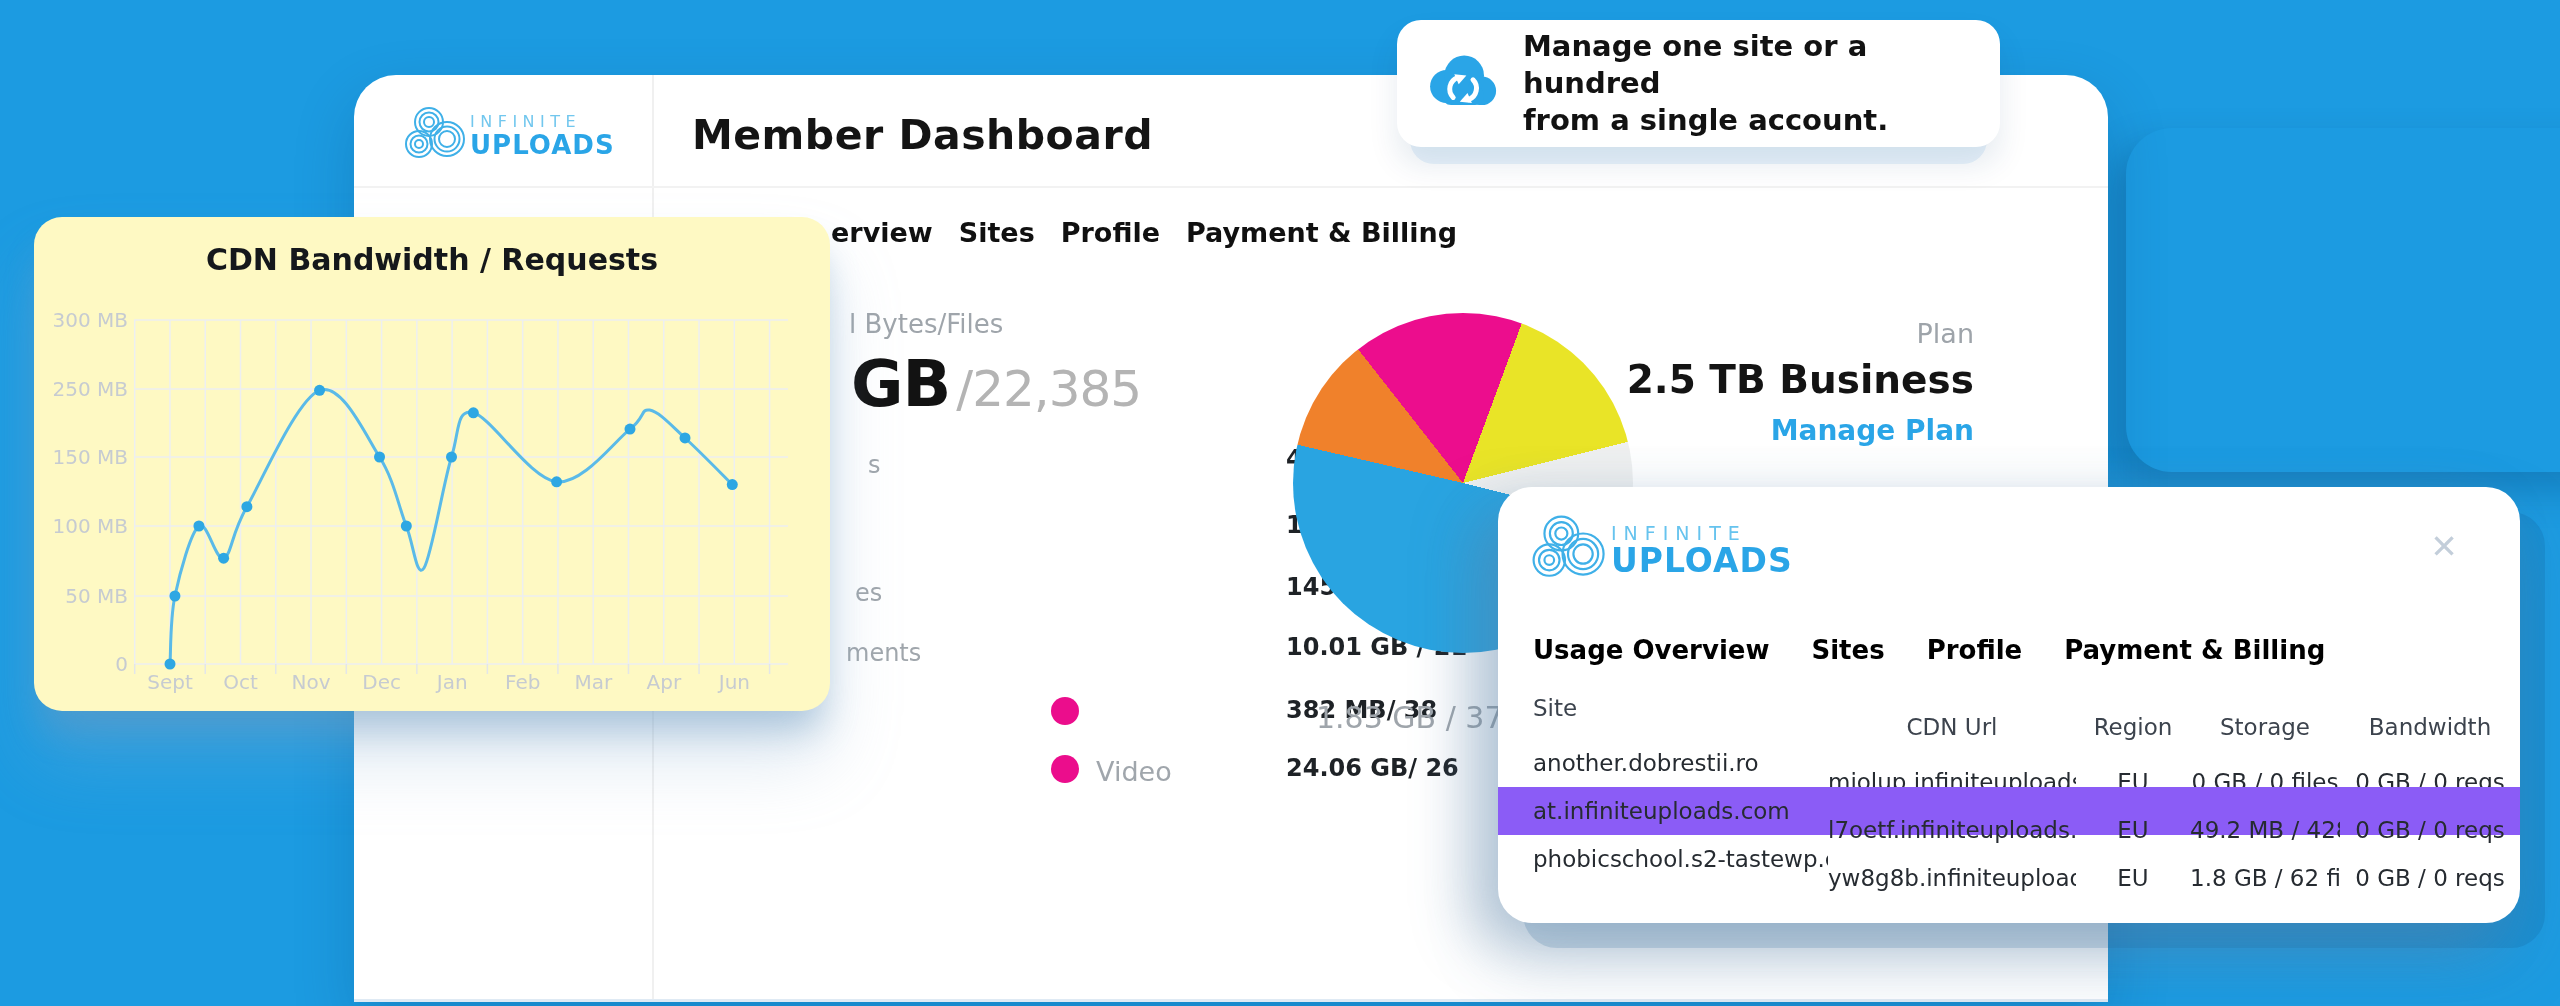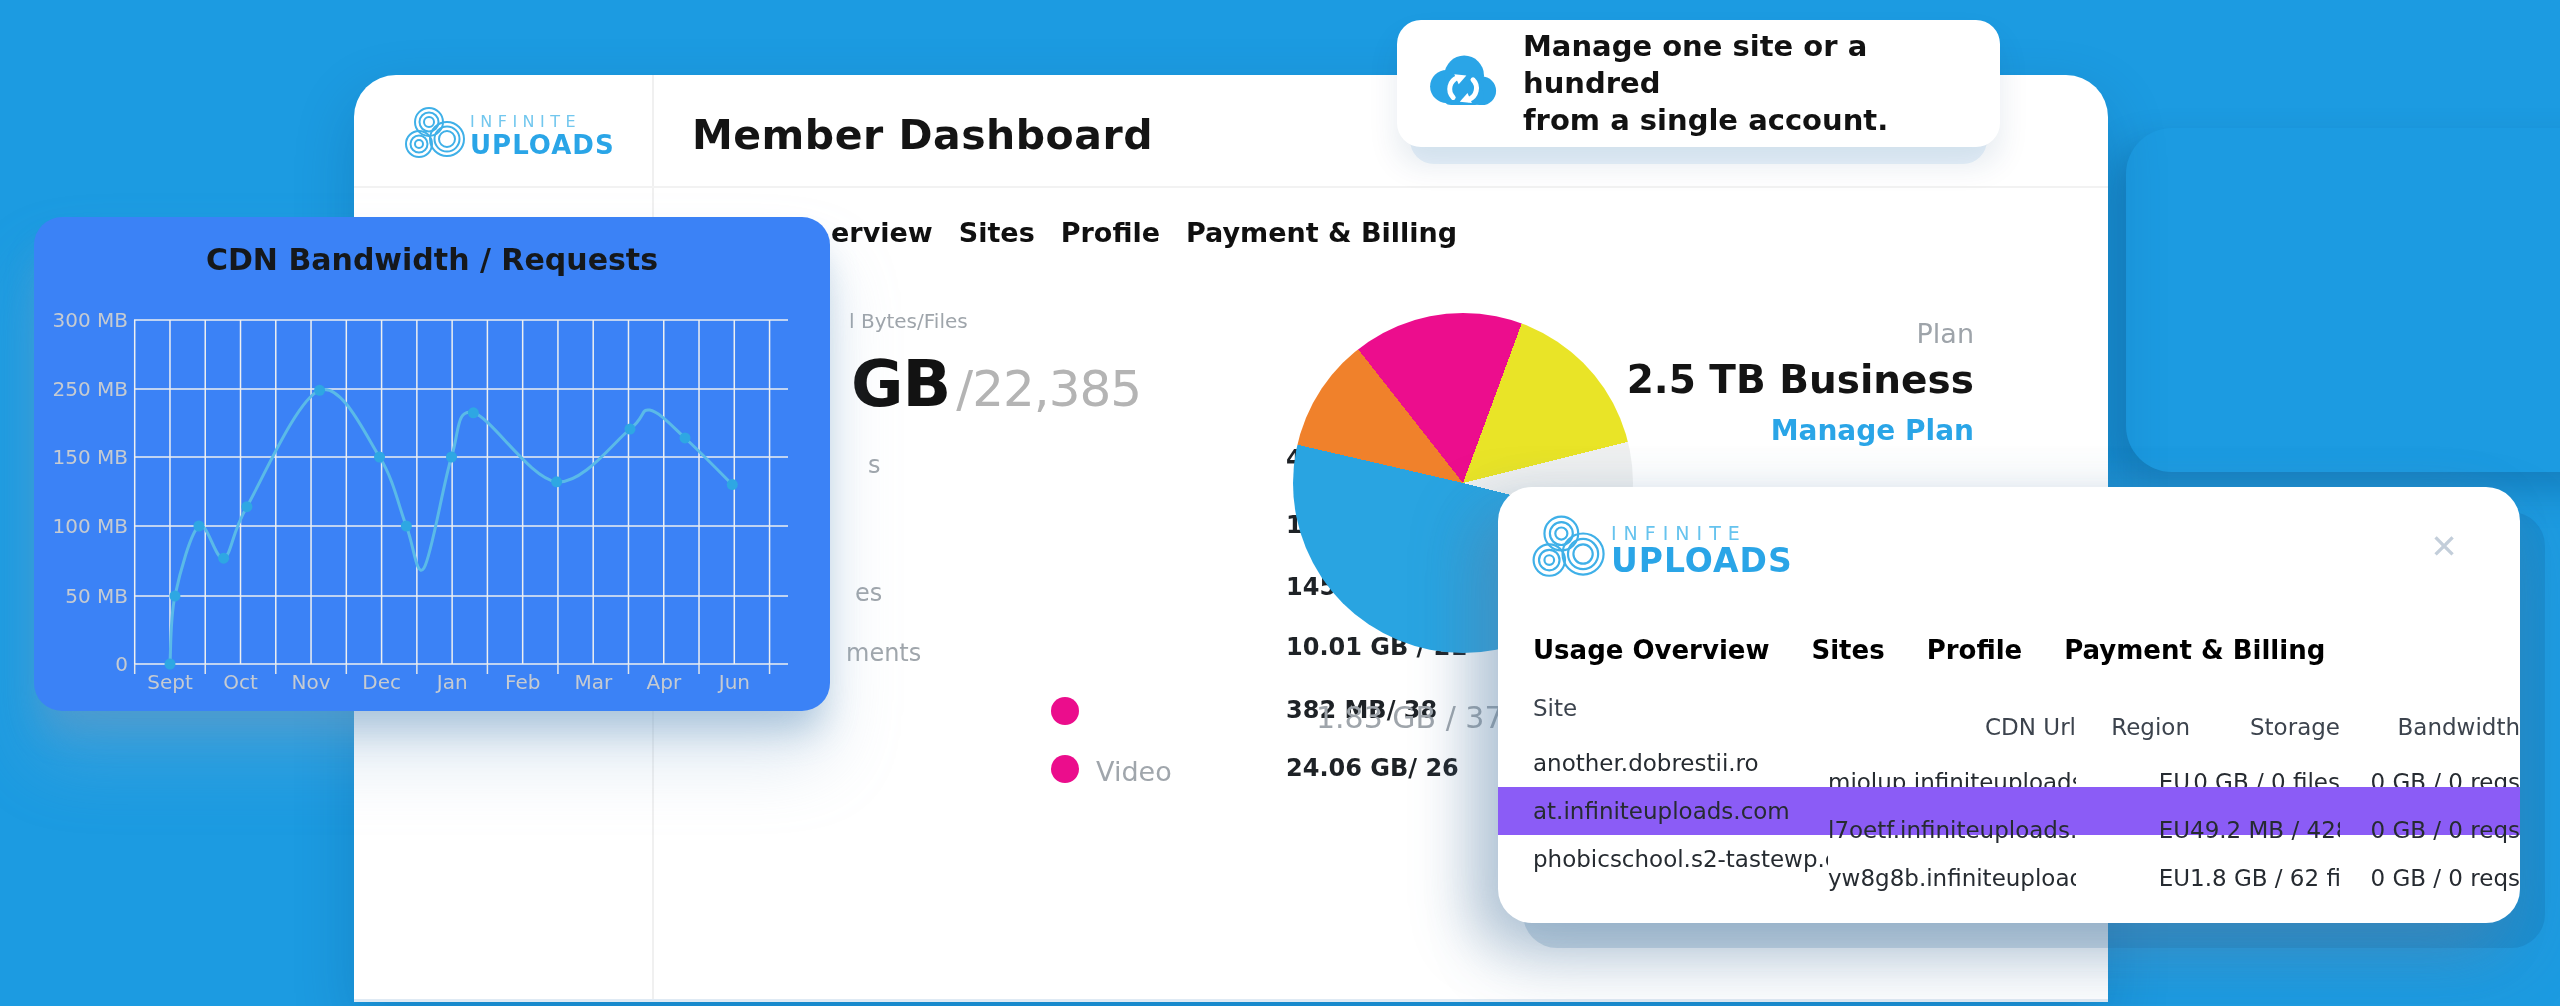--- a/index.html
+++ b/index.html
@@ -27,21 +27,21 @@
   .brand-header{left:50px;top:30px;}
   .brand-text .brand-top{font-size:16px;letter-spacing:5.5px;color:#72C7EE;font-weight:500;line-height:18px;}
   .brand-text .brand-bottom{font-size:26px;font-weight:800;color:#2AA5E7;letter-spacing:1px;line-height:28px;}
 
   .page-title{left:338px;top:36px;font-size:41px;font-weight:700;color:#141414;letter-spacing:.5px;}
 
   
   .main-tabs{left:477px;top:142px;display:flex;gap:26px;font-size:27px;font-weight:700;color:#101010;}
 
   
-  .bytes-header{left:495px;top:234px;font-size:20px;color:#9FA5AB;}
+  .bytes-header{left:495px;top:234px;font-size:26px;color:#9FA5AB;}
   .total-row{left:497px;top:272px;display:flex;align-items:baseline;}
   .total-unit{font-size:64px;font-weight:800;color:#121212;letter-spacing:-1px;}
   .total-files{font-size:50px;font-weight:500;color:#B4B4B4;margin-left:6px;letter-spacing:-1px;}
 
   .usage-row{position:absolute;height:40px;}
   .usage-row .frag{position:absolute;font-size:24px;color:#A0A6AC;top:6px;}
   .usage-row .val{position:absolute;left:578px;top:0;font-size:24px;font-weight:600;color:#1E2226;white-space:nowrap;}
   .dot{position:absolute;width:28px;height:28px;border-radius:50%;background:#EB0D8C;}
 
   
@@ -55,39 +55,39 @@
   .plan-link{font-size:28px;font-weight:600;color:#2AA5E7;margin-top:12px;cursor:pointer;}
 
   
   .tip-underlay{left:1410px;top:44px;width:577px;height:120px;border-radius:24px;background:#E9F3FB;z-index:2;}
   .tip-card{left:1397px;top:20px;width:603px;height:127px;border-radius:24px;background:#fff;
     box-shadow:0 18px 30px rgba(10,60,110,.10);z-index:3;display:flex;align-items:center;}
   .tip-icon{margin-left:24px;flex:0 0 auto;}
   .tip-text{margin-left:20px;font-size:29px;font-weight:700;color:#121212;line-height:37px;}
 
   
-  .chart-card{left:34px;top:217px;width:796px;height:494px;border-radius:28px;background:#3b82f6;z-index:3;
+  .chart-card{left:34px;top:217px;width:796px;height:494px;border-radius:28px;background:#fef9c3;z-index:3;
     box-shadow:0 26px 35px -8px rgba(105,150,190,.45),0 50px 70px rgba(140,175,210,.28);}
   .chart-title{position:absolute;left:0;top:25px;width:100%;text-align:center;font-size:30px;font-weight:700;color:#15181B;}
   .chart-svg{position:absolute;left:0;top:0;}
 
   
   .sites-back{left:1523px;top:512px;width:1022px;height:436px;border-radius:34px;background:rgba(13,82,138,.18);z-index:3;}
   .sites-card{left:1498px;top:487px;width:1022px;height:436px;border-radius:34px;background:#fff;z-index:4;
     box-shadow:-30px 20px 55px rgba(90,130,165,.35),0 35px 70px rgba(90,130,165,.30);}
   .sites-logo{position:absolute;left:33px;top:26px;}
   .sites-logo .brand-top{font-size:19px;letter-spacing:7px;color:#66C3EE;font-weight:500;line-height:22px;}
   .sites-logo .brand-bottom{font-size:33px;font-weight:800;color:#2AA5E7;letter-spacing:1px;line-height:34px;}
   .close-btn{position:absolute;right:62px;top:40px;font-size:33px;font-weight:700;color:#C3CEDA;cursor:pointer;}
   .sites-nav{position:absolute;left:35px;top:148px;display:flex;gap:42px;font-size:26px;font-weight:700;color:#000000;}
   .sites-grid{display:grid;grid-template-columns:295px 248px 114px 150px 180px;align-items:center;}
   .sites-thead{position:absolute;left:35px;top:202px;width:987px;height:32px;font-size:23px;color:#3C434D;font-weight:500;}
   .sites-row{position:absolute;left:0;width:1022px;height:48px;font-size:23px;color:#262B31;padding-left:35px;box-sizing:border-box;}
   .sites-row.striped{background:#8b5cf6;}
-  .c-center{text-align:right;margin-top:38px;}
+  .c-center{text-align:center;margin-top:38px;}
   .cell{white-space:nowrap;overflow:hidden;}
 </style>
 </head>
 <body>
 
 <div class="abs silhouette-tr"></div>
 
 <div class="abs main-card">
   <div class="v-divider"></div>
   <div class="h-divider"></div>

